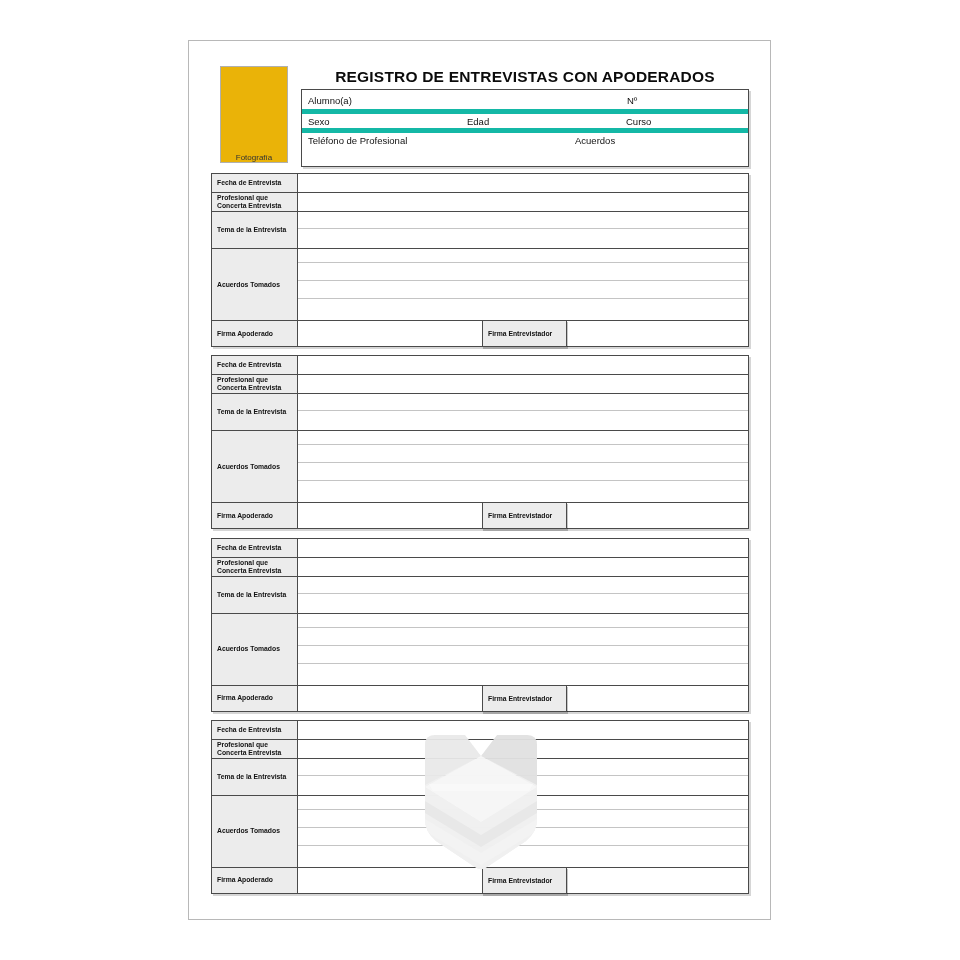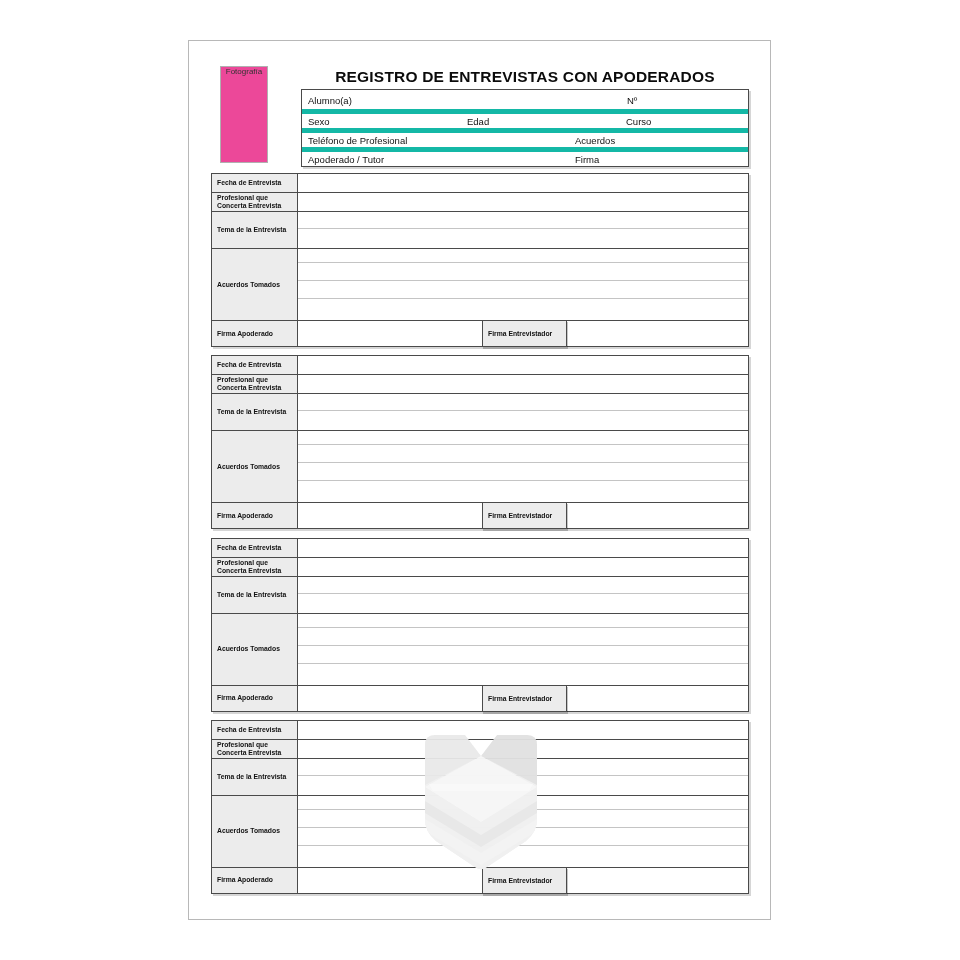--- a/index.html
+++ b/index.html
@@ -8,23 +8,23 @@
 
   .stage { position:relative; width:960px; height:960px; background:#ffffff; overflow:hidden; }
 
   .page {
     position:absolute; left:188px; top:40px; width:583px; height:880px;
     background:#ffffff; border:1px solid #b8b8b8;
   }
 
   
   .photo-box {
-    position:absolute; left:31px; top:25px; width:48px; height:97px;
-    background:#ec4899; border:1px solid #b0b0b0;
-    display:flex; align-items:flex-start; justify-content:center;
+    position:absolute; left:31px; top:25px; width:68px; height:97px;
+    background:#eab308; border:1px solid #b0b0b0;
+    display:flex; align-items:flex-end; justify-content:center;
     font-size:8px; color:#333;
   }
 
   
   .title {
     position:absolute; left:112px; top:19px; width:448px;
     text-align:center; font-size:15.5px; font-weight:bold; color:#0b0b0b;
     letter-spacing:.2px; white-space:nowrap;margin-top:8px;
   }
 
@@ -131,26 +131,20 @@
         <span class="hf hf-edad"></span>
         <span class="h-label hl-curso">Curso</span>
         <span class="hf hf-curso"></span>
       </div>
       <div class="h-row">
         <span class="h-label hl-1">Teléfono de Profesional</span>
         <span class="hf hf-telefono"></span>
         <span class="h-label hl-mid">Acuerdos</span>
         <span class="hf hf-celular"></span>
       </div>
-      <div class="h-row">
-        <span class="h-label hl-1">Apoderado / Tutor</span>
-        <span class="hf hf-apoderado"></span>
-        <span class="h-label hl-mid">Firma</span>
-        <span class="hf hf-firma"></span>
-      </div>
     </div>
 
     <div class="blocks" id="blocks">
   <div class="block">
     <div class="row r1">
       <div class="lbl">Fecha de Entrevista</div>
       <div class="write"></div>
     </div>
     <div class="row r2">
       <div class="lbl">Profesional que Concerta Entrevista</div>

